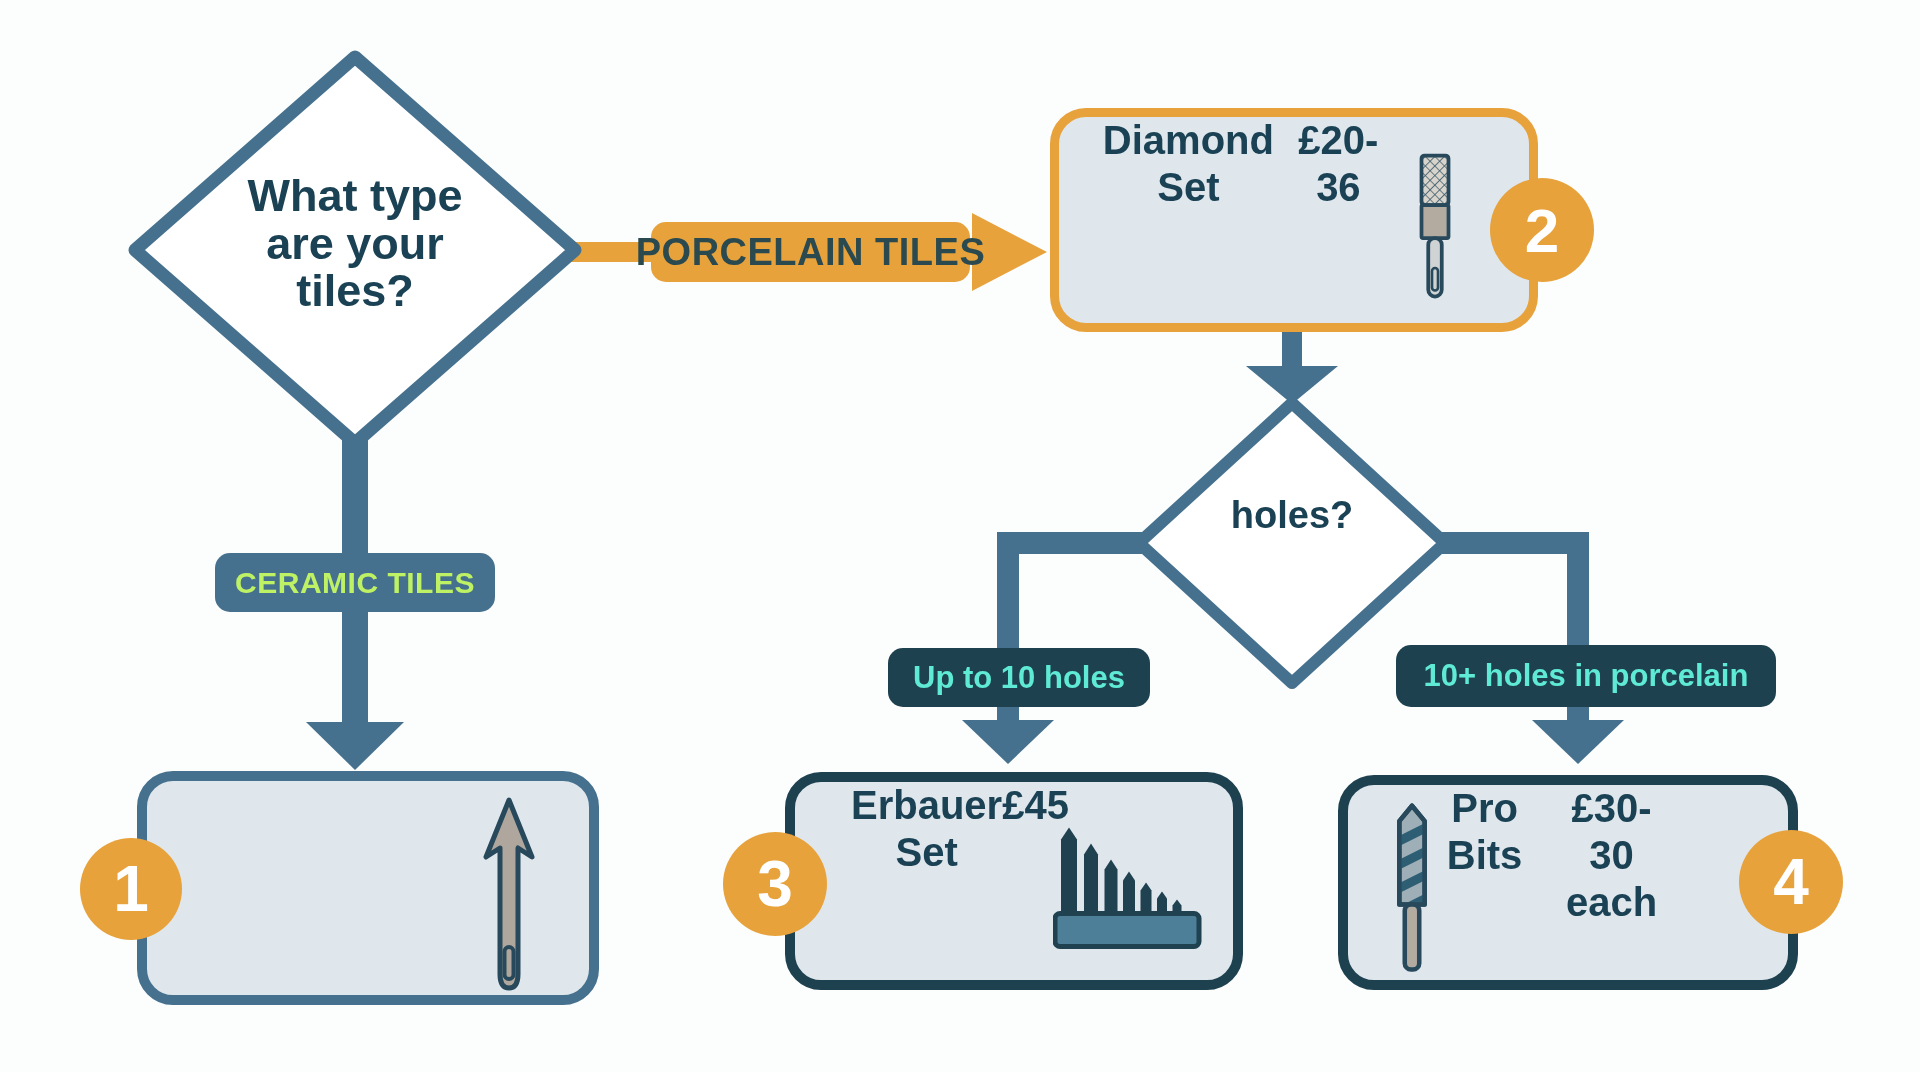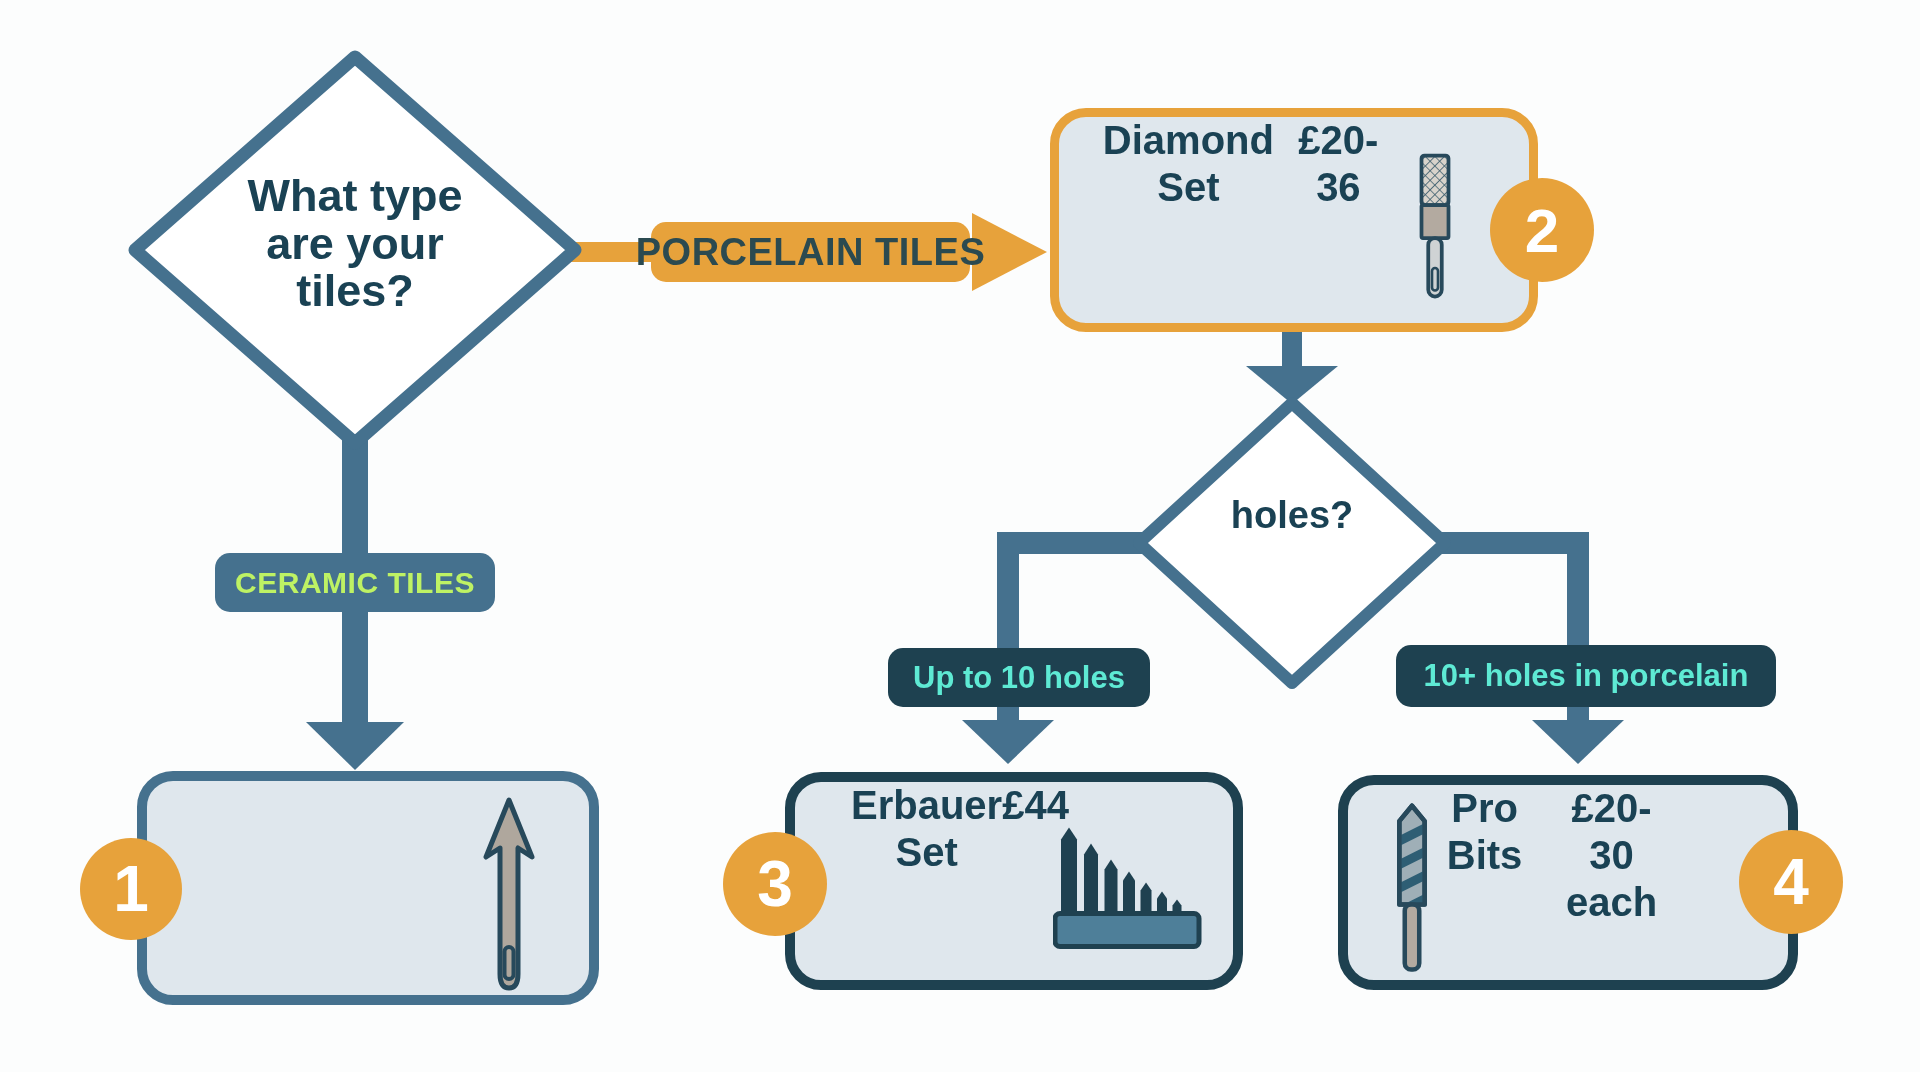--- a/index.html
+++ b/index.html
@@ -141,40 +141,40 @@
       <rect x="14" y="6" width="36" height="66" rx="4" fill="url(#grit)" stroke="#27495b" stroke-width="5"></rect>
       <rect x="14" y="72" width="36" height="44" rx="2" fill="#b3aaa0" stroke="#27495b" stroke-width="5"></rect>
       <rect x="23" y="116" width="18" height="78" rx="9" fill="#cfd3d4" stroke="#27495b" stroke-width="5"></rect>
       <rect x="28" y="156" width="8" height="30" rx="4" fill="none" stroke="#27495b" stroke-width="3.5"></rect>
     </svg>
   </div>
 
   <div class="result-box navy-border box-erbauer">
     <div class="box-text">
       <div>Erbauer Set</div>
-      <div>£44</div>
+      <div>£45</div>
     </div>
     <svg class="box-icon icon-set" width="150" height="152" viewBox="0 0 150 125">
       <g fill="#1f4150">
         <path d="M16 2 L24 14 L24 92 L8 92 L8 14 Z"></path>
         <path d="M38 18 L45 29 L45 92 L31 92 L31 29 Z"></path>
         <path d="M58 34 L64.5 44 L64.5 92 L51.5 92 L51.5 44 Z"></path>
         <path d="M76 46 L82 55 L82 92 L70 92 L70 55 Z"></path>
         <path d="M93 57 L98.5 65 L98.5 92 L87.5 92 L87.5 65 Z"></path>
         <path d="M109 66 L114 73 L114 92 L104 92 L104 73 Z"></path>
         <path d="M124 74 L128.5 80 L128.5 92 L119.5 92 L119.5 80 Z"></path>
       </g>
       <rect x="2" y="88" width="144" height="33" rx="5" fill="#4e7f99" stroke="#1f4150" stroke-width="5"></rect>
     </svg>
   </div>
 
   <div class="result-box navy-border box-probits">
     <div class="box-text">
       <div>Pro Bits</div>
-      <div>£20-30 each</div>
+      <div>£30-30 each</div>
     </div>
     <svg class="box-icon icon-twist" width="44" height="172" viewBox="0 0 44 190">
       <path d="M22 3 L36 20 L36 112 L8 112 L8 20 Z" fill="#9fafb7" stroke="#27495b" stroke-width="5" stroke-linejoin="round"></path>
       <g clip-path="url(#fluteClip)" stroke="#2e5e74" stroke-width="10">
         <path d="M4 44 L40 26"></path>
         <path d="M4 70 L40 52"></path>
         <path d="M4 96 L40 78"></path>
         <path d="M4 122 L40 104"></path>
       </g>
       <path d="M22 3 L36 20 L36 112 L8 112 L8 20 Z" fill="none" stroke="#27495b" stroke-width="5" stroke-linejoin="round"></path>

